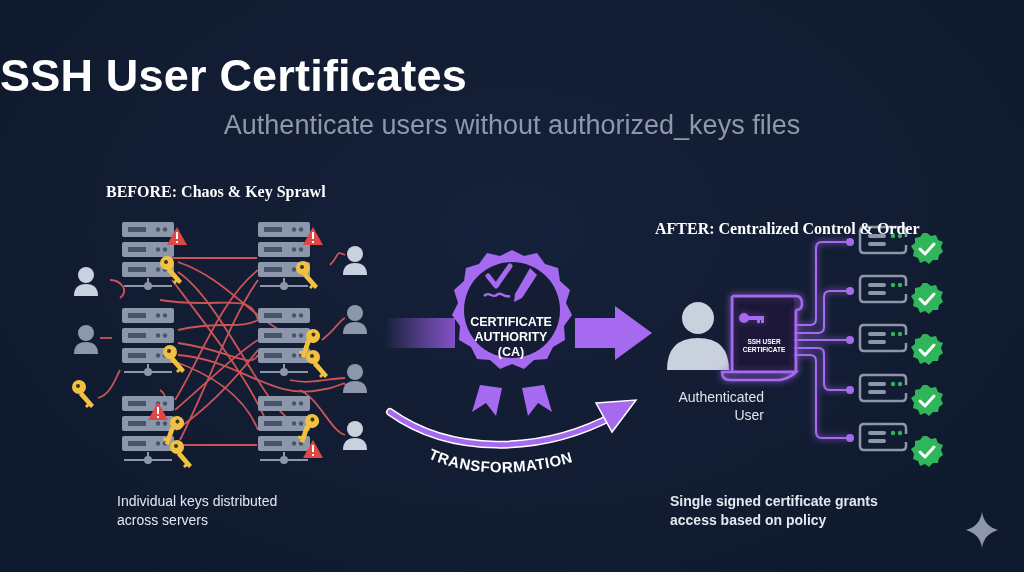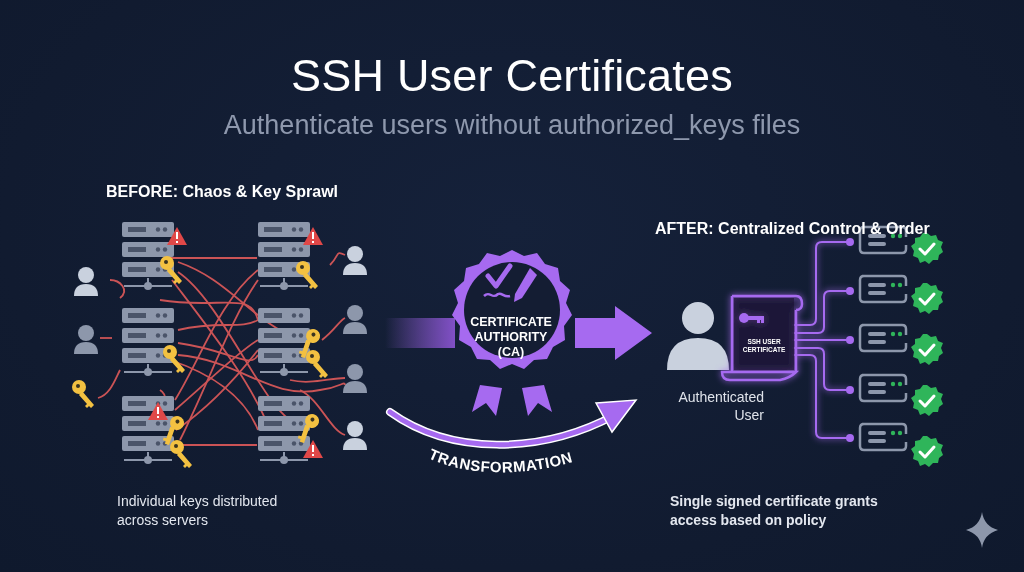--- a/index.html
+++ b/index.html
@@ -1,20 +1,20 @@
 <!DOCTYPE html>
 <html><head>
 <meta charset="utf-8">
 <style>
   html,body{margin:0;padding:0;}
   body{width:1024px;height:572px;overflow:hidden;background:#121d33;font-family:"Liberation Sans",sans-serif;position:relative;color:#fff;}
   .canvas{position:absolute;left:0;top:0;width:1024px;height:572px;background:radial-gradient(ellipse at 50% 40%,#15213a 0%,#111b30 70%,#0f192d 100%);}
-  .title{position:absolute;left:0;width:1024px;top:50px;text-align:center;font-size:45px;font-weight:normal;color:#ffffff;letter-spacing:0.2px;}
+  .title{position:absolute;left:0;width:1024px;top:50px;font-size:45px;font-weight:bold;color:#ffffff;letter-spacing:0.2px;}
   .subtitle{position:absolute;left:0;width:1024px;top:110px;text-align:center;font-size:27px;color:#8e98ad;}
-  .section-title{position:absolute;top:183px;font-size:16px;font-weight:bold;color:#ffffff;}
+  .section-title{position:absolute;top:183px;font-size:16px;font-weight:bold;color:#ffffff;font-family:Liberation Serif, serif;}
   .caption{position:absolute;font-size:14px;color:#e3e7ef;line-height:19px;}
   .ca-label{position:absolute;left:455px;top:315px;width:112px;text-align:center;font-size:12.5px;font-weight:bold;color:#ffffff;line-height:15px;}
   .cert-label{position:absolute;left:728px;top:338px;width:72px;text-align:center;font-size:6.5px;font-weight:bold;color:#ffffff;line-height:8px;}
   .user-caption{position:absolute;left:644px;top:388px;width:120px;text-align:right;font-size:14px;color:#dfe3ea;line-height:18px;}
   svg{position:absolute;left:0;top:0;}
 </style>
 </head>
 <body>
 
 <div class="canvas"></div>

